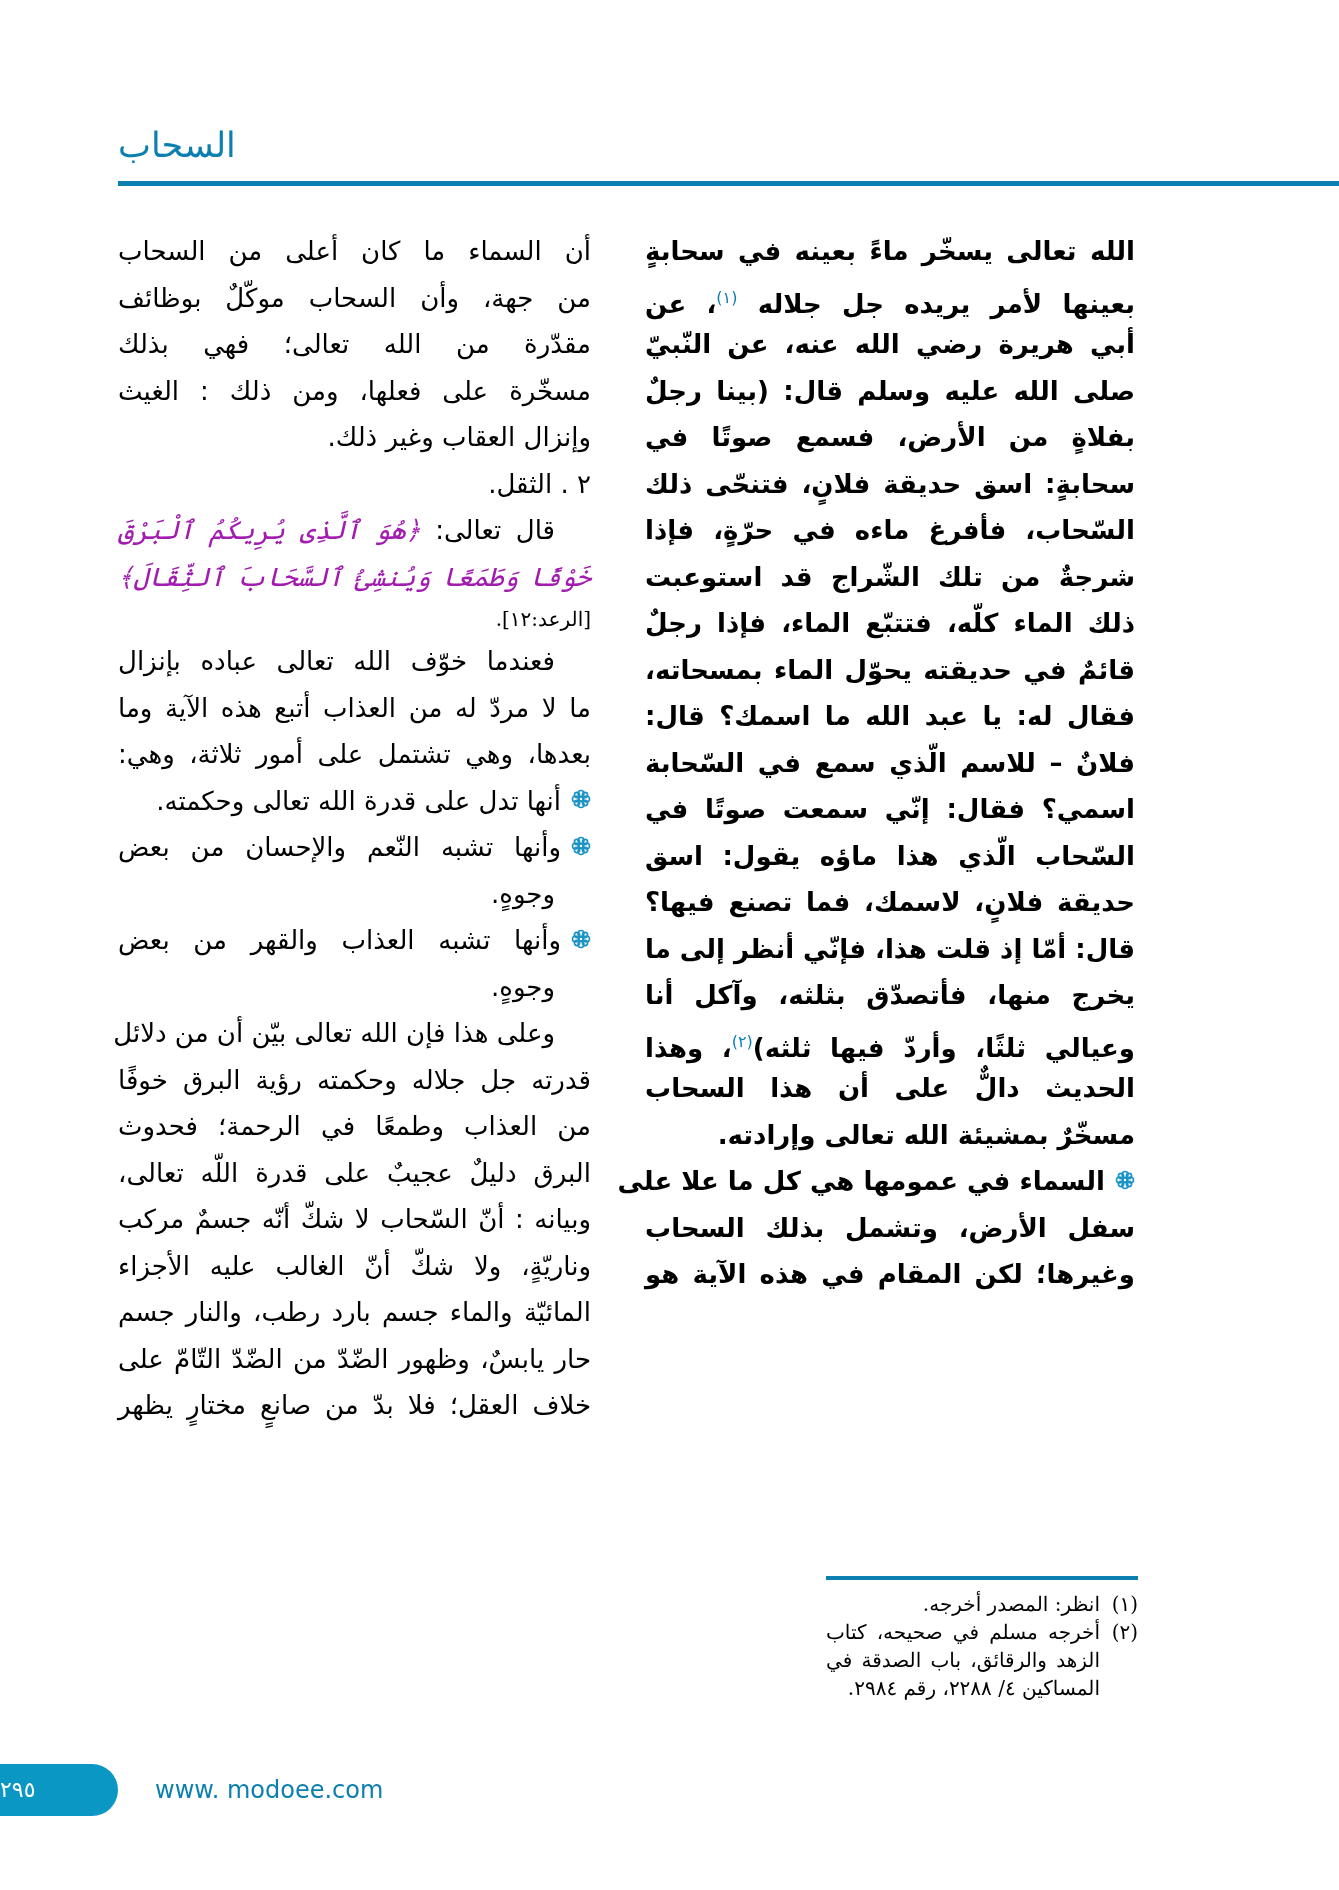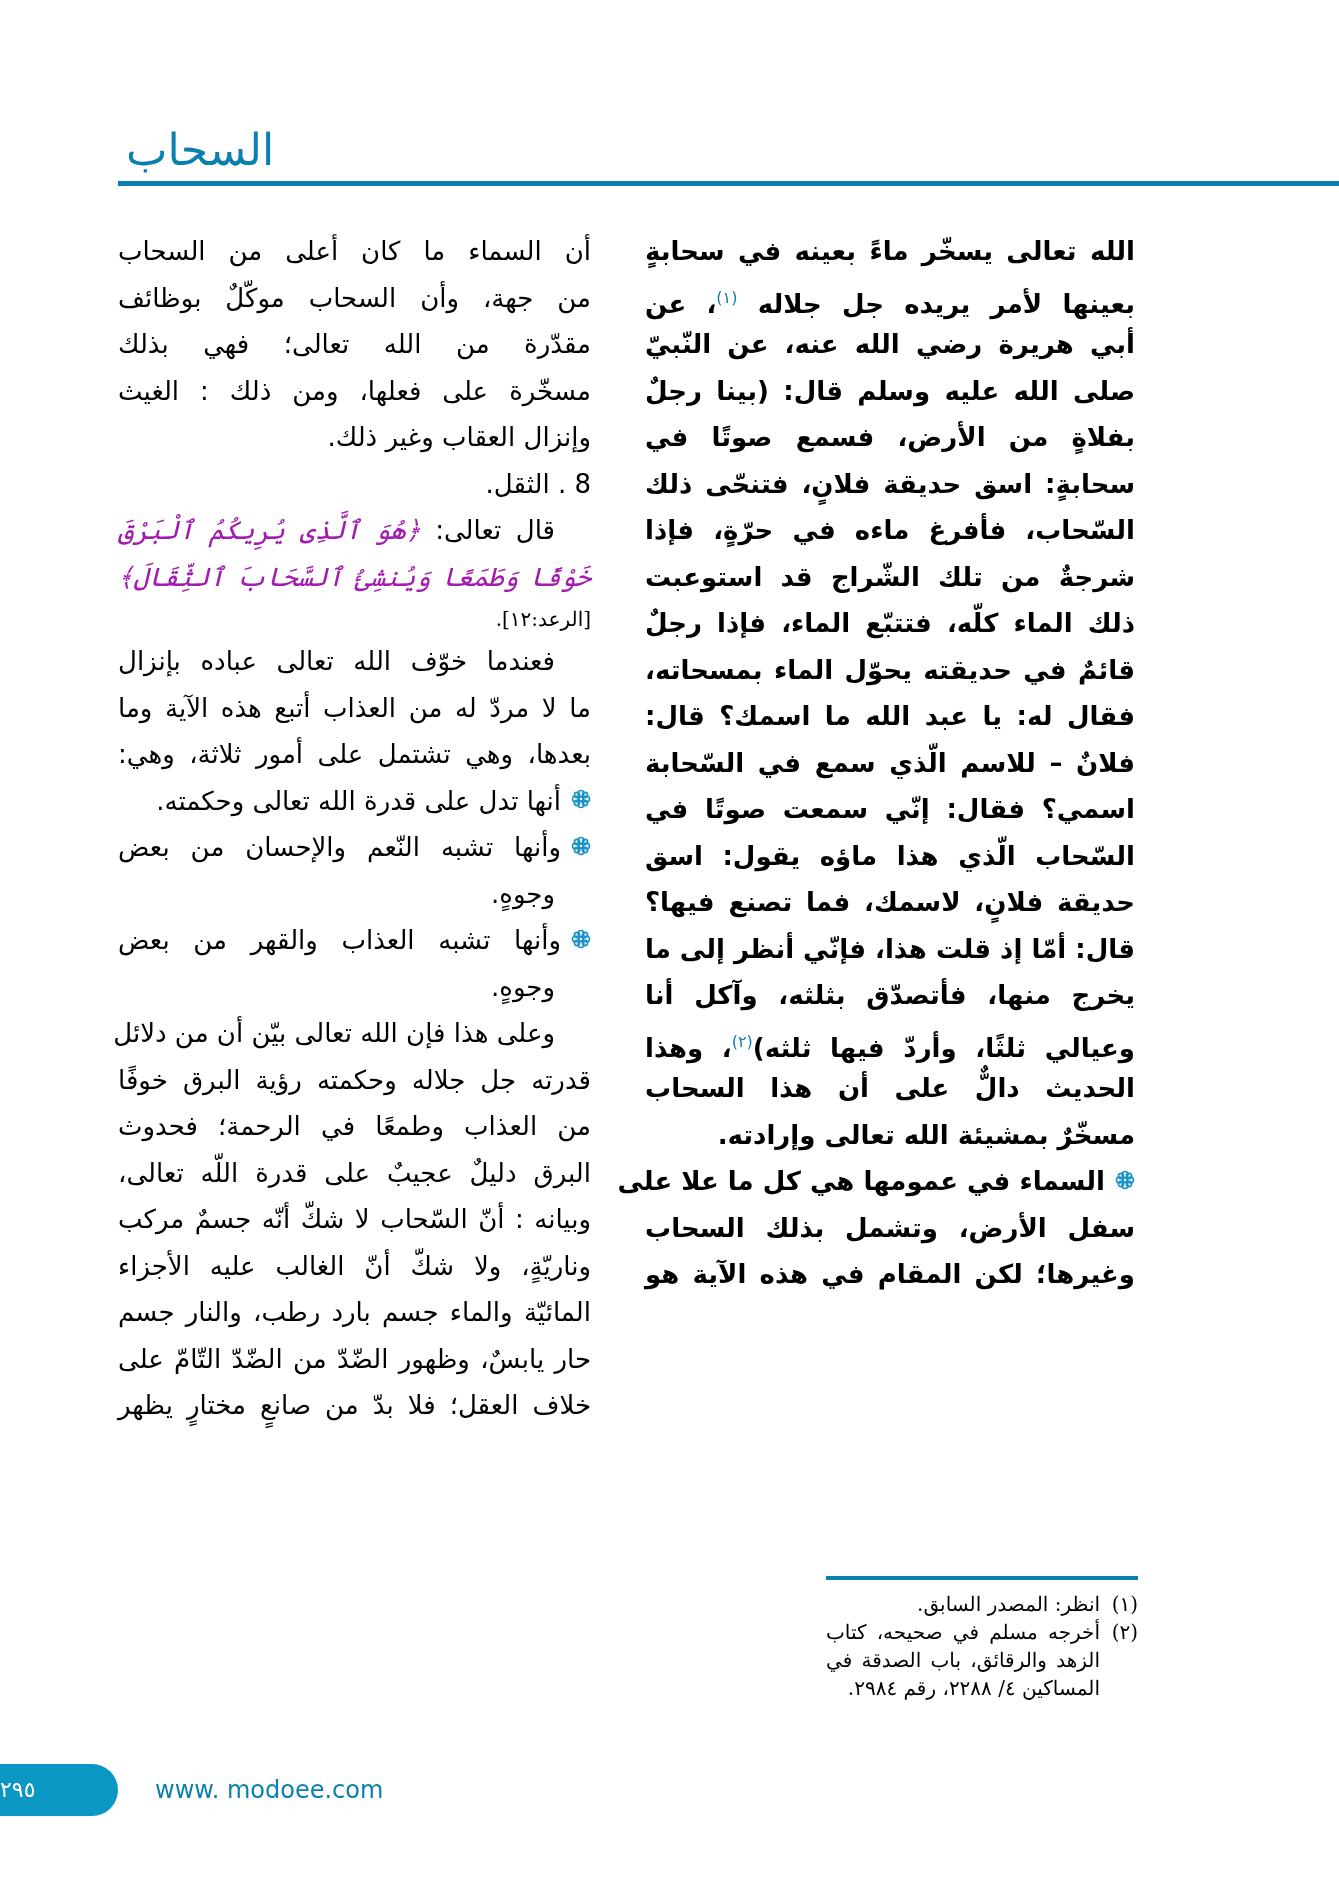--- a/index.html
+++ b/index.html
@@ -13,25 +13,24 @@
     position: relative;
     overflow: hidden;
     font-family: "DejaVu Sans", sans-serif;
     color: #000000;
   }
   .header-title {
     position: absolute;
     left: 118px;
     top: 128px;
     font-family: "DejaVu Serif", serif;
-    font-size: 44px;
+    font-size: 35px;
     color: #0b7fb0;
     direction: rtl;
     line-height: 1;
-    margin-left: 8px;
   }
   .header-rule {
     position: absolute;
     left: 118px;
     top: 181px;
     width: 1221px;
     height: 5px;
     background: #0b7fb0;
   }
   .column {
@@ -193,21 +192,21 @@
   <span class="line">سفل الأرض، وتشمل بذلك السحاب</span>
   <span class="line">وغيرها؛ لكن المقام في هذه الآية هو</span>
 </div>
 
 <div class="column col-left">
   <span class="line">أن السماء ما كان أعلى من السحاب</span>
   <span class="line">من جهة، وأن السحاب موكّلٌ بوظائف</span>
   <span class="line">مقدّرة من الله تعالى؛ فهي بذلك</span>
   <span class="line">مسخّرة على فعلها، ومن ذلك : الغيث</span>
   <span class="line short">وإنزال العقاب وغير ذلك.</span>
-  <span class="line short">8 . الثقل.</span>
+  <span class="line short">٢ . الثقل.</span>
   <span class="line"><span class="indent">قال تعالى:</span> <span class="quran">﴿هُوَ ٱلَّذِى يُرِيكُمُ ٱلْبَرْقَ</span></span>
   <span class="line quran">خَوْفًا وَطَمَعًا وَيُنشِئُ ٱلسَّحَابَ ٱلثِّقَالَ﴾</span>
   <span class="line short citation">[الرعد:١٢].</span>
   <span class="line"><span class="indent">فعندما خوّف الله تعالى عباده بإنزال</span></span>
   <span class="line">ما لا مردّ له من العذاب أتبع هذه الآية وما</span>
   <span class="line">بعدها، وهي تشتمل على أمور ثلاثة، وهي:</span>
   <span class="line short"><svg class="bullet" viewBox="0 0 20 20">
         <g fill="none" stroke="#1b93c4" stroke-width="1.6">
           <circle cx="10" cy="4.5" r="3"></circle>
           <circle cx="10" cy="15.5" r="3"></circle>
@@ -256,21 +255,21 @@
   <span class="line">وناريّةٍ، ولا شكّ أنّ الغالب عليه الأجزاء</span>
   <span class="line">المائيّة والماء جسم بارد رطب، والنار جسم</span>
   <span class="line">حار يابسٌ، وظهور الضّدّ من الضّدّ التّامّ على</span>
   <span class="line">خلاف العقل؛ فلا بدّ من صانعٍ مختارٍ يظهر</span>
 </div>
 
 <div class="footnote-rule"></div>
 <div class="footnotes">
   <div class="fn">
     <span class="fn-num">(١)</span>
-    <span class="fn-text">انظر: المصدر السابق.</span>
+    <span class="fn-text">انظر: المصدر أخرجه.</span>
   </div>
   <div class="fn">
     <span class="fn-num">(٢)</span>
     <span class="fn-text">أخرجه مسلم في صحيحه، كتاب الزهد والرقائق، باب الصدقة في المساكين ٤/ ٢٢٨٨، رقم ٢٩٨٤.</span>
   </div>
 </div>
 
 <div class="page-badge">٢٩٥</div>
 <div class="site-url">www. modoee.com</div>
 

